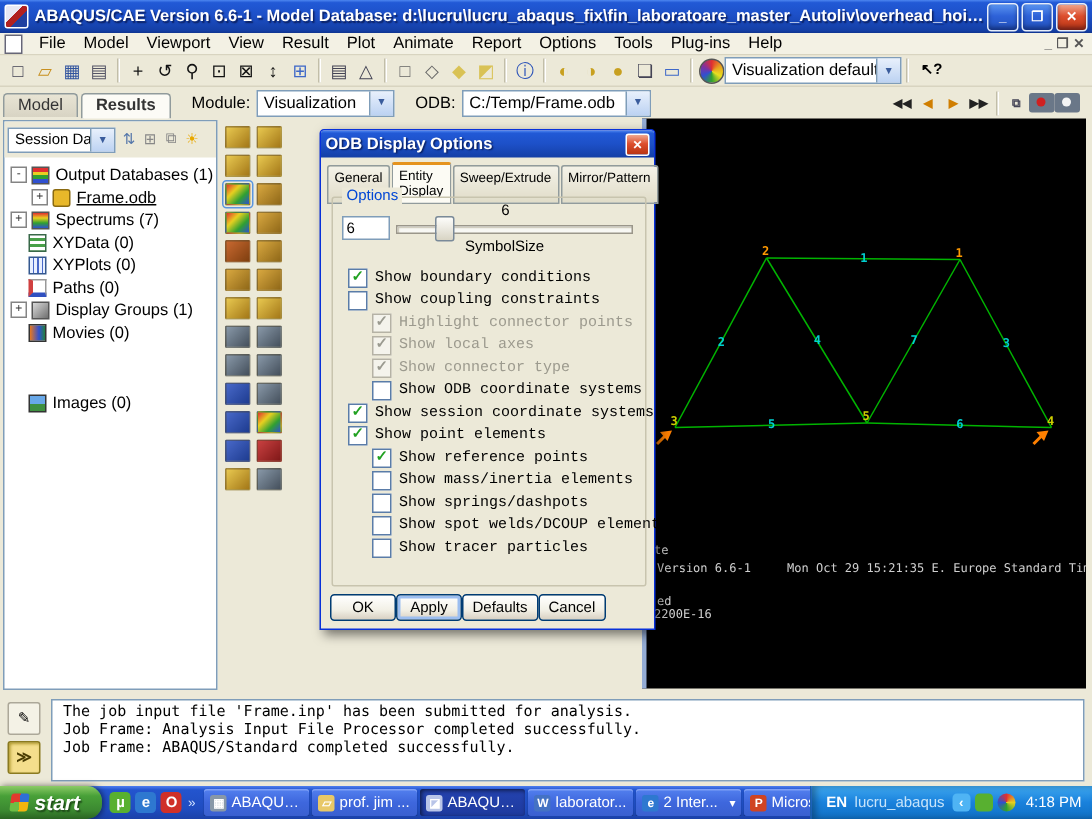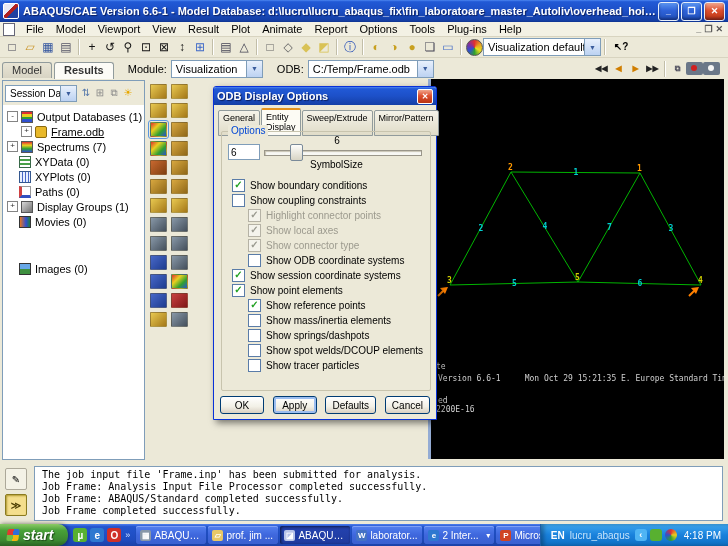--- a/index.html
+++ b/index.html
@@ -118,24 +118,24 @@
     font-size:10px;font-family:"Liberation Sans",sans-serif;padding:0 2px;}
   #strack{position:absolute;left:42px;right:8px;top:18px;height:4px;background:#F8F8F4;
     border:1px solid #9A968A;box-shadow:inset 1px 1px 1px #C8C4B4;}
   #sthumb{position:absolute;left:68px;top:12px;width:11px;height:15px;background:linear-gradient(#FDFDFB,#D8D4C4);
     border:1px solid #7A8A99;border-radius:2px;}
   #scaption{position:absolute;left:88px;top:27px;font-size:10px;}
   #dchecks{position:absolute;left:10px;top:46px;right:4px;}
   .crow{height:15px;display:flex;align-items:center;}
   .cbox{width:11px;height:11px;border:1px solid #5A7CA8;background:#fff;margin-right:5px;flex:none;
     font-size:10px;line-height:10px;text-align:center;color:#21A121;font-weight:bold;}
-  .clabel{font-size:10px;white-space:nowrap;}
+  .clabel{font-size:10px;white-space:nowrap;font-family:Liberation Mono, monospace;}
   .crow.dis .cbox{border-color:#B5B2A5;background:#F4F3EC;color:#9A9A90;}
   .crow.dis .clabel{color:#9C9A8E;}
-  #dbtns{position:absolute;left:6px;right:6px;bottom:5px;height:18px;display:flex;justify-content:space-between;}
+  #dbtns{position:absolute;left:6px;right:6px;bottom:5px;height:18px;display:flex;}
   .dbtn{min-width:44px;height:18px;box-sizing:border-box;border:1px solid #003C74;border-radius:3px;
     background:linear-gradient(180deg,#FFFFFF,#F2F0E6 60%,#D8D0C2);font-size:10px;
     display:flex;align-items:center;justify-content:center;padding:0 6px;}
   .dbtn.focus{box-shadow:0 0 0 2px #9CBEF0 inset;}
 
   
   #msgicons{position:absolute;left:5px;top:468px;width:24px;}
   .micon{width:20px;height:20px;margin-bottom:4px;border:1px solid #ACA899;background:#F4F2E6;
     display:flex;align-items:center;justify-content:center;font-size:10px;border-radius:2px;}
   .micon.pressed{background:#F4DE8C;border:1px solid #8A7A20;box-shadow:inset 1px 1px 2px #B09A30;
@@ -483,21 +483,21 @@
         <span class="dbtn focus">Apply</span>
         <span class="dbtn">Defaults</span>
         <span class="dbtn">Cancel</span>
       </div>
   </div>
 
   <div id="msgicons">
       <div class="micon">✎</div>
       <div class="micon pressed">≫</div>
     </div>
-  <div id="msgbox"><div class="mline">The job input file 'Frame.inp' has been submitted for analysis.</div><div class="mline">Job Frame: Analysis Input File Processor completed successfully.</div><div class="mline">Job Frame: ABAQUS/Standard completed successfully.</div><div class="mline">Job Frame completed successfully.</div></div>
+  <div id="msgbox"><div class="mline">The job input file 'Frame.inp' has been submitted for analysis.</div><div class="mline">Job Frame: Analysis Input File Processor completed successfully.</div><div class="mline">Job Frame: ABAQUS/Standard completed successfully.</div></div>
 
   <div id="taskbar">
     <div id="startbtn">
       <span class="flag"></span>
       <span>start</span>
     </div>
     <div id="qlaunch">
         <span class="qlico" style="background: rgb(88, 176, 48);">µ</span>
         <span class="qlico" style="background: rgb(46, 120, 208);">e</span>
         <span class="qlico" style="background: rgb(208, 48, 40);">O</span>

